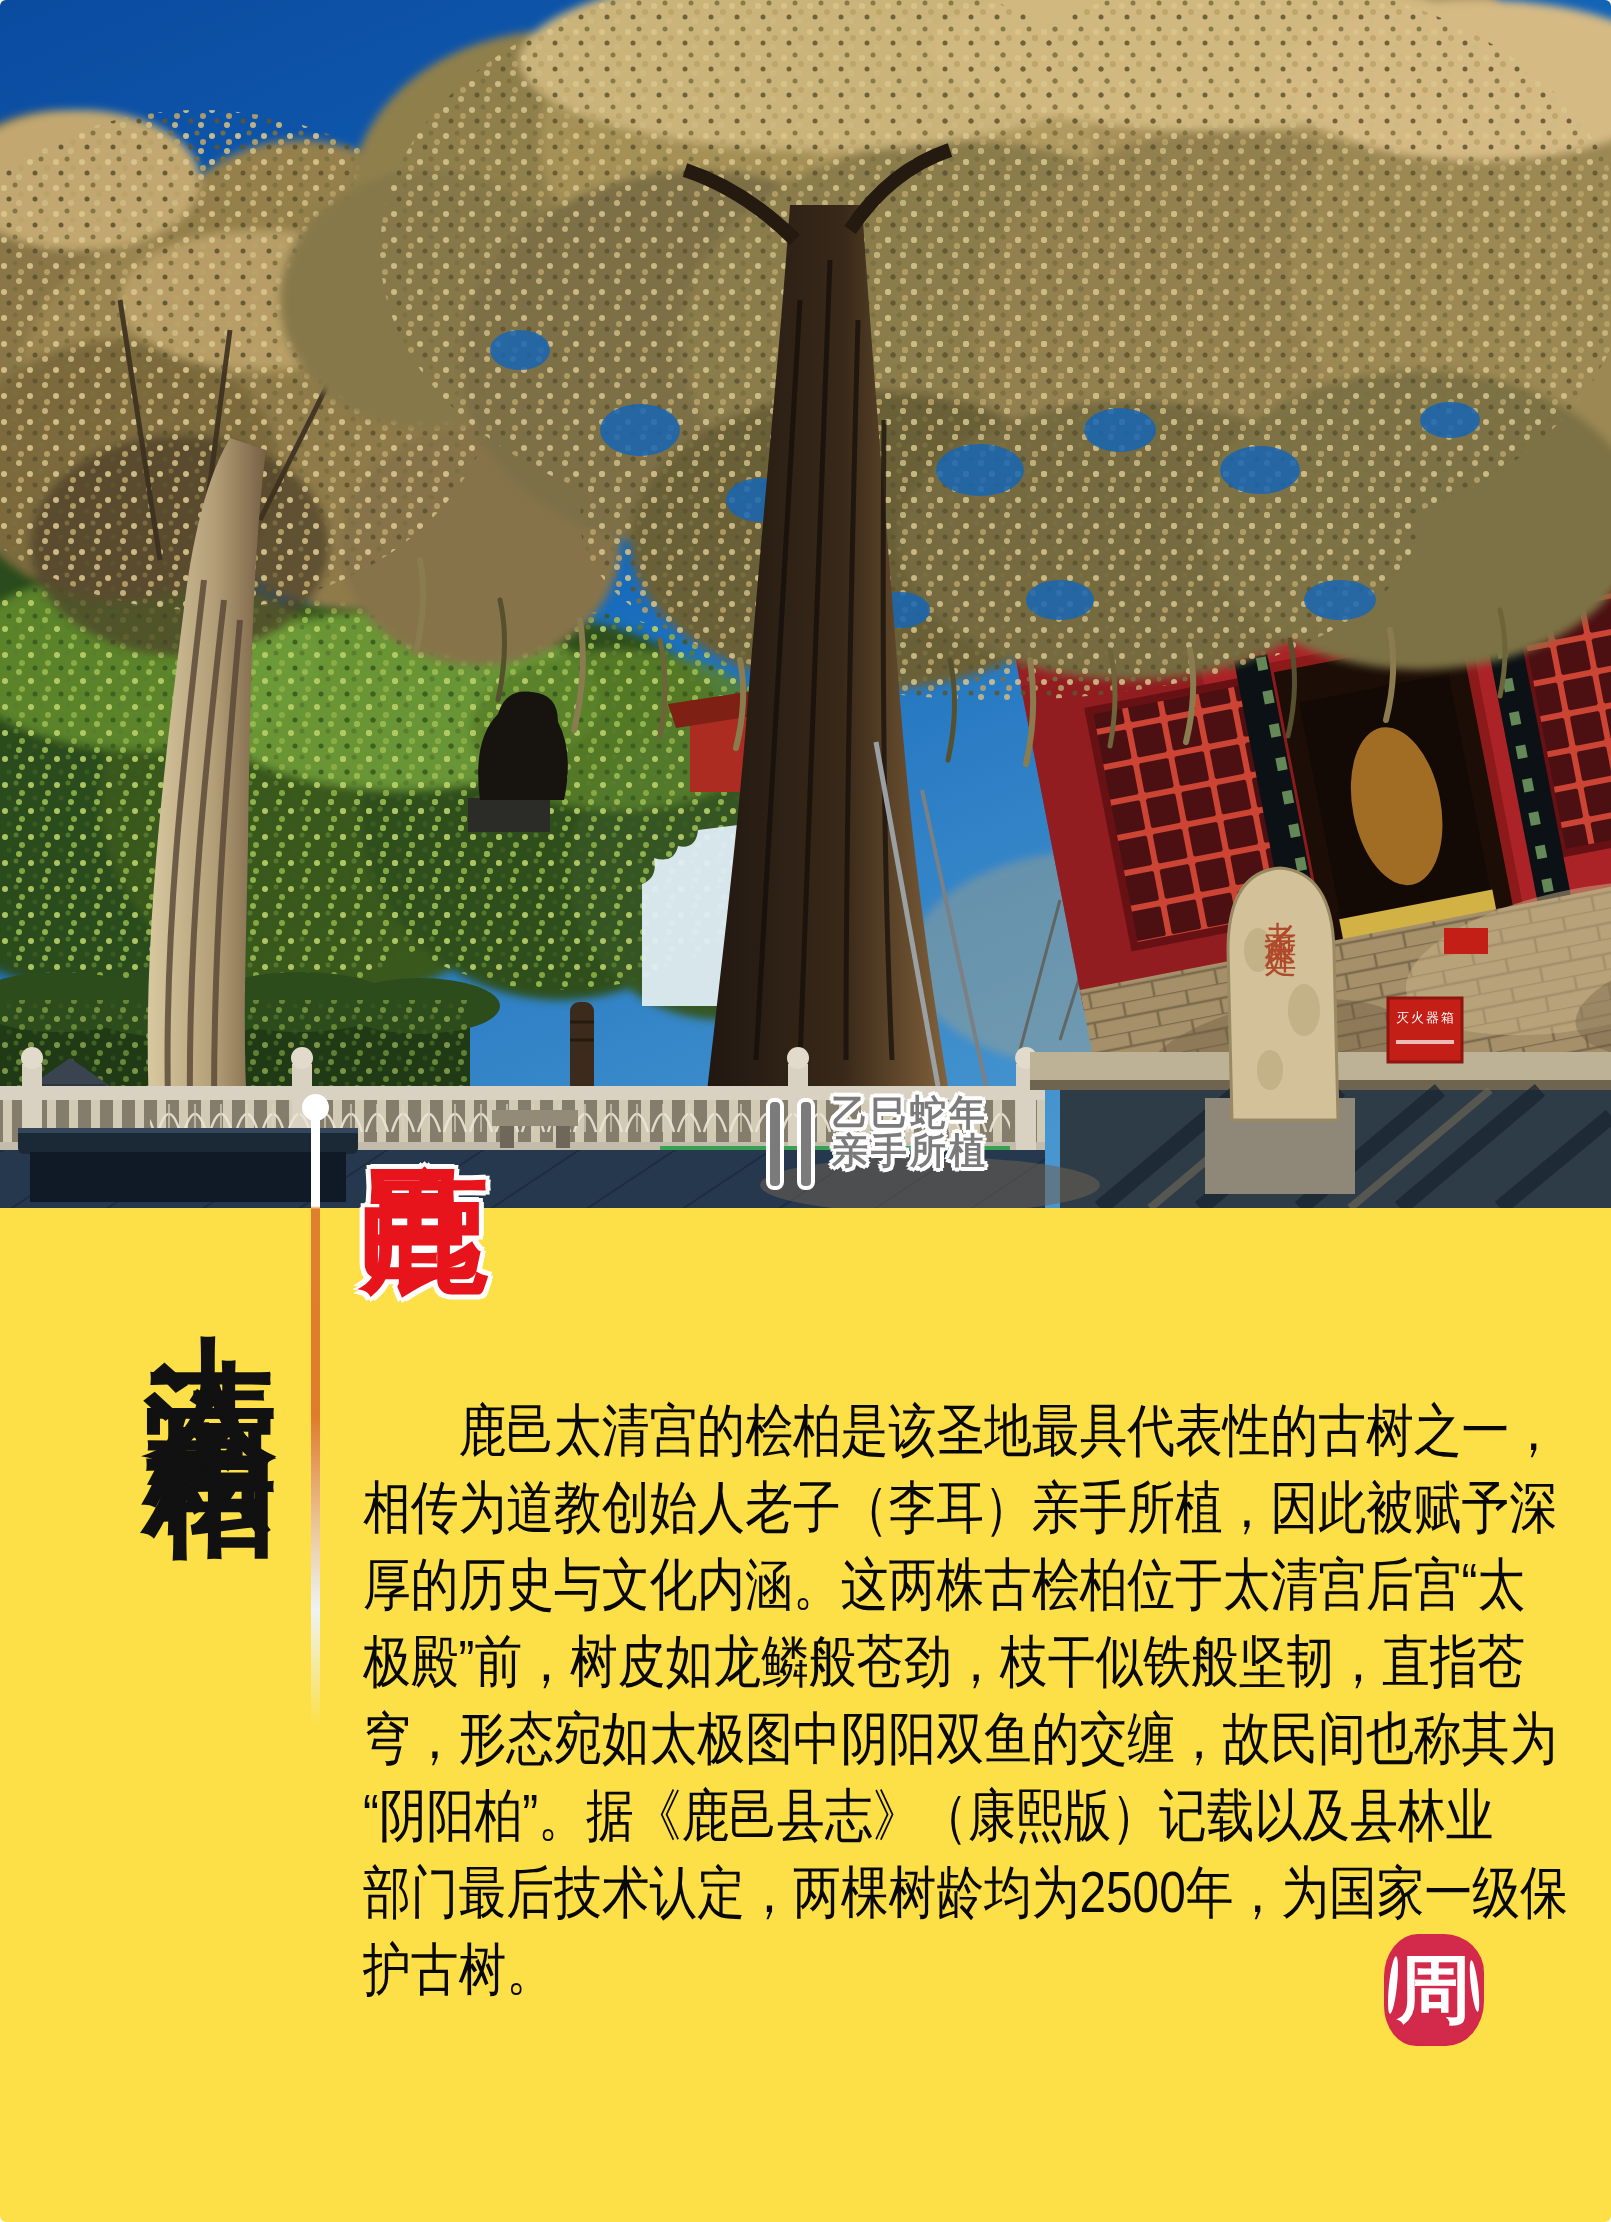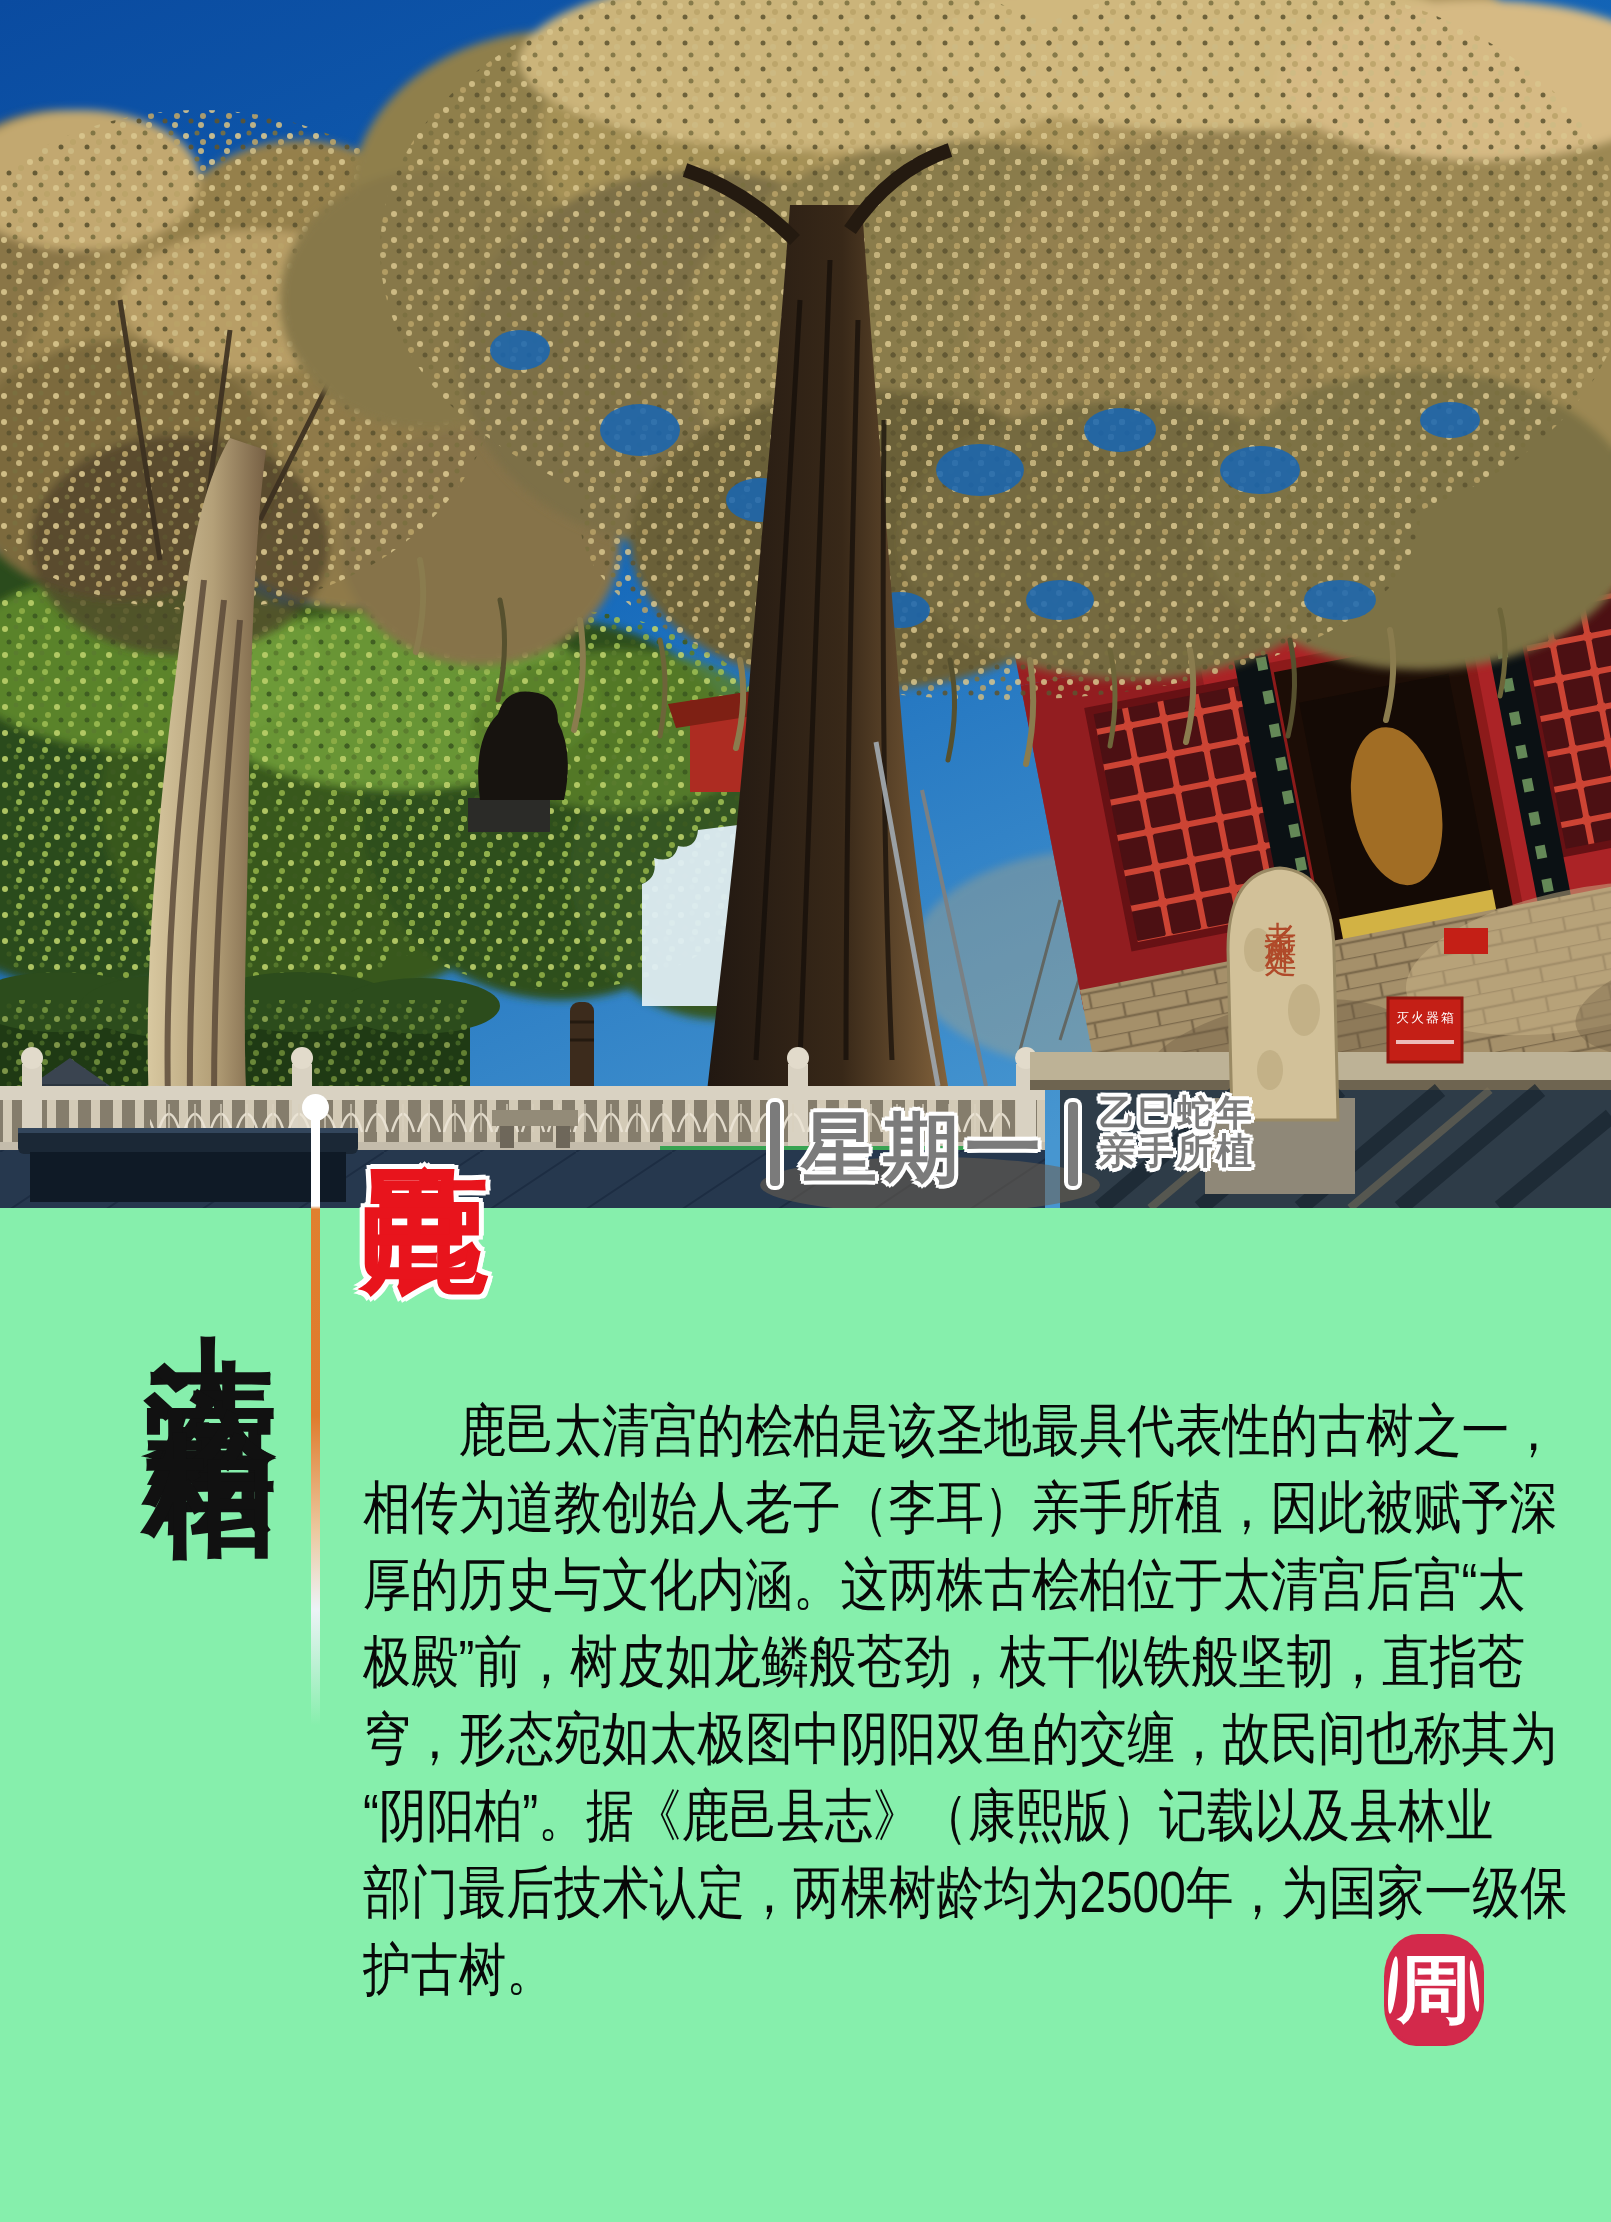--- a/index.html
+++ b/index.html
@@ -1,17 +1,17 @@
 <!DOCTYPE html>
 <html><head>
 <meta charset="utf-8">
 <style>
   html,body{margin:0;padding:0;background:#ffffff;}
-  #canvas{position:relative;width:1611px;height:2222px;background:#86efac;overflow:hidden;
-          font-family:"Liberation Sans","DejaVu Sans",sans-serif;}
+  #canvas{position:relative;width:1611px;height:2222px;background:#fde047;overflow:hidden;
+          font-family:"Liberation Sans","DejaVu Sans",sans-serif;border-radius:6px;}
   .abs{position:absolute;}
 
   
   #photo{left:0;top:0;width:1611px;height:1208px;}
   #photo svg{display:block;width:100%;height:100%;}
 
   
   .date-bar{left:770px;top:1092px;height:96px;display:flex;align-items:flex-end;column-gap:21px;
             color:#7b7b7b;
             text-shadow:-4px 0 0 #fff,4px 0 0 #fff,0 -4px 0 #fff,0 4px 0 #fff,
@@ -367,21 +367,20 @@
     <g>
       <rect x="18" y="1128" width="340" height="26" rx="6" fill="#1b2836"></rect>
       <rect x="30" y="1152" width="316" height="50" fill="#0f1a26"></rect>
       <rect x="18" y="1128" width="340" height="5" fill="#33465c"></rect>
     </g>
   </svg>
   </div>
 
   <div class="abs date-bar">
     <span class="sep-bar"></span>
-    <span class="date-week">星期一</span>
     <span class="sep-bar"></span>
     <span class="date-lunar">
       <span>乙巳蛇年</span>
       <span>亲手所植</span>
     </span>
   </div>
 
   <div class="abs loc-vert">鹿邑</div>
 
   <div class="abs divider-line"></div>

